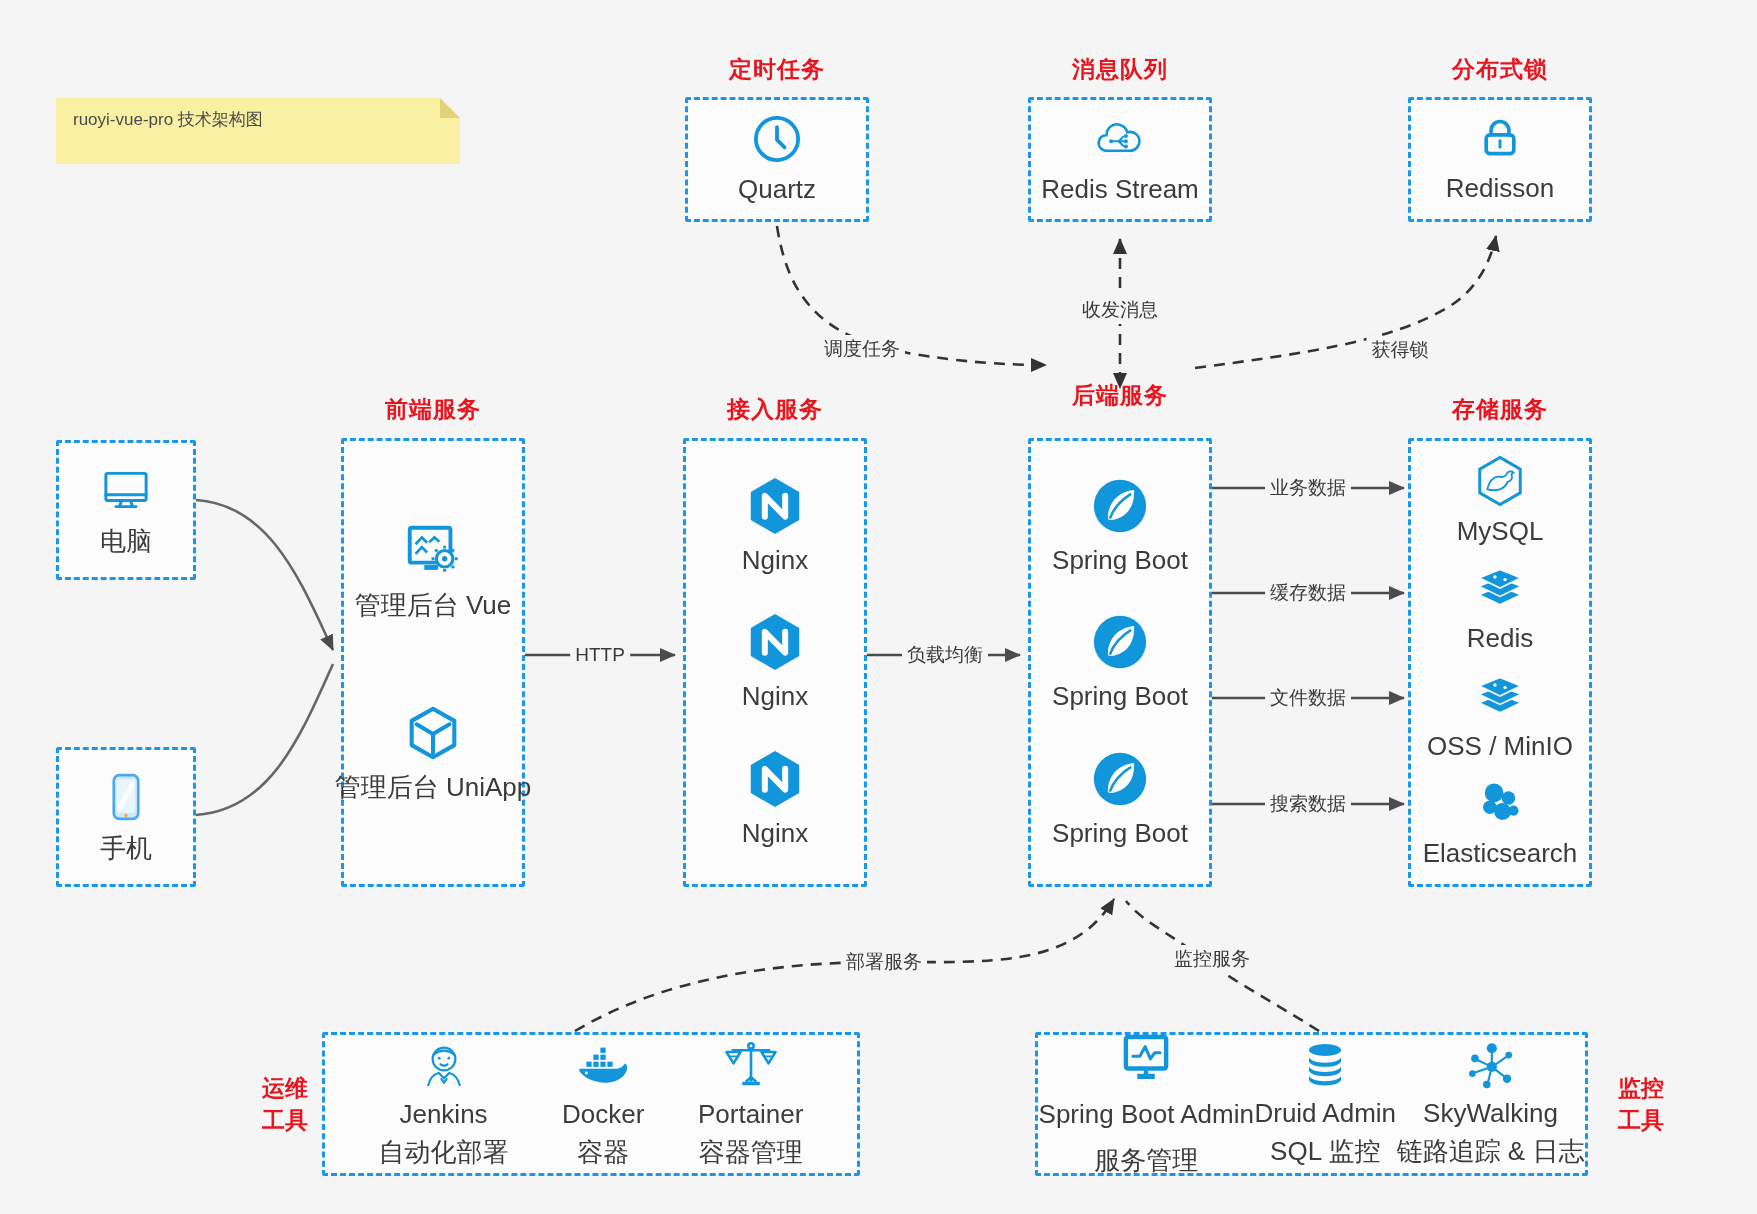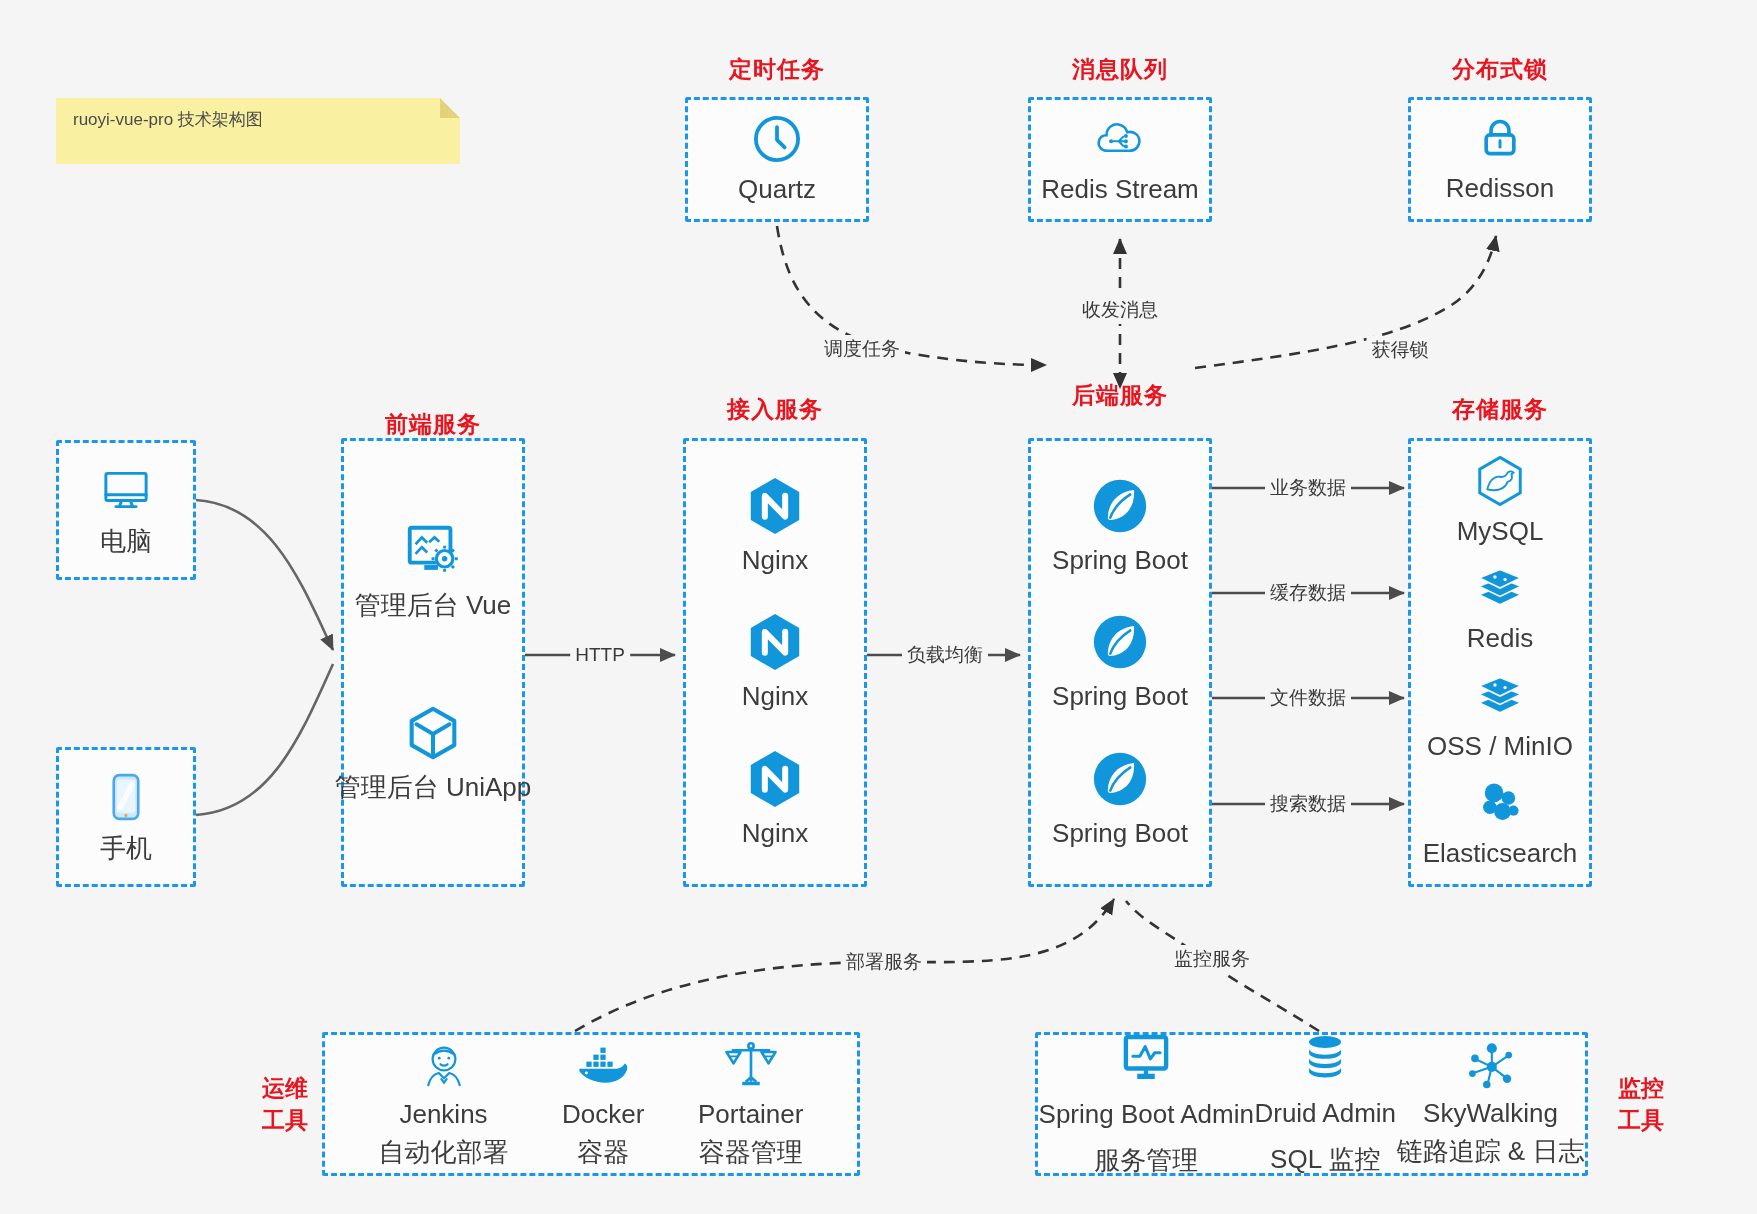--- a/index.html
+++ b/index.html
@@ -133,21 +133,21 @@
           <rect x="18" y="7" width="28" height="50" rx="6.5" fill="#cfe9fb" stroke="#49a9ef" stroke-width="3"></rect>
           <rect x="21.5" y="12" width="21" height="38" rx="2" fill="#e9f6ff"></rect>
           <path d="M24 46 L40 16" stroke="#ffffff" stroke-width="6" opacity="0.85"></path>
           <circle cx="32" cy="53" r="1.8" fill="#f2a33c"></circle>
         </svg>
       </span>
       <div class="item-label">手机</div>
     </div>
   </div>
 
-  <div class="group-title" style="left:433px;top:394px;margin-top:15px;">前端服务</div>
+  <div class="group-title" style="left:433px;top:394px;">前端服务</div>
   <div class="dash-box col-box" style="left:341px;top:438px;width:184px;height:449px;">
     <div class="item">
       <span class="icon">
         <svg viewBox="0 0 64 64" width="62" height="62" fill="none" stroke="#1296db">
           <rect x="8" y="8" width="42" height="36" rx="2" stroke-width="4"></rect>
           <path d="M14 25 l6.5 -7 5.5 5.5" stroke-width="2.8"></path>
           <path d="M14 35 l6.5 -7 5.5 5.5" stroke-width="2.8"></path>
           <path d="M28 23 l5.5 -5 5 4.5" stroke-width="2.8"></path>
           <path d="M23 49 h14" stroke-width="5"></path>
           <circle cx="44" cy="40" r="8.5" fill="#fcfcfd" stroke-width="3.2"></circle>
@@ -353,21 +353,21 @@
         <svg viewBox="0 0 64 64" width="56" height="56" fill="none" stroke="#1296db">
           <rect x="9" y="8" width="46" height="36" rx="2.5" stroke-width="5"></rect>
           <path d="M17 30 h8 l6 -11 6 14 5 -7 h6" stroke-width="3.5" stroke-linejoin="round" stroke-linecap="round"></path>
           <path d="M32 46 v5" stroke-width="5"></path>
             <path d="M22 53 h20" stroke-width="6"></path>
         </svg>
       </span>
       <div class="item-label">Spring Boot Admin</div>
       <div class="item-label">服务管理</div>
     </div>
-    <div class="item" style="gap:12px;justify-content:flex-end;">
+    <div class="item" style="gap:4px;justify-content:flex-end;">
       <span class="icon">
         <svg viewBox="0 0 64 64" width="54" height="54" fill="#1296db">
           <ellipse cx="32" cy="13" rx="19" ry="7"></ellipse>
           <path d="M13 21 c0 4 8.5 7 19 7 s19 -3 19 -7 v5 c0 4 -8.5 7 -19 7 s-19 -3 -19 -7 z"></path>
           <path d="M13 32 c0 4 8.5 7 19 7 s19 -3 19 -7 v5 c0 4 -8.5 7 -19 7 s-19 -3 -19 -7 z"></path>
           <path d="M13 43 c0 4 8.5 7 19 7 s19 -3 19 -7 v5 c0 4 -8.5 7 -19 7 s-19 -3 -19 -7 z"></path>
         </svg>
       </span>
       <div class="item-label">Druid Admin</div>
       <div class="item-label">SQL 监控</div>

